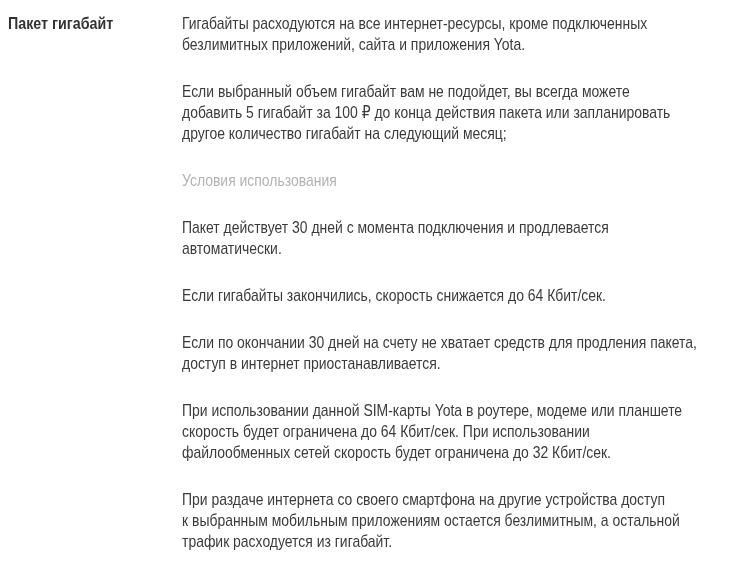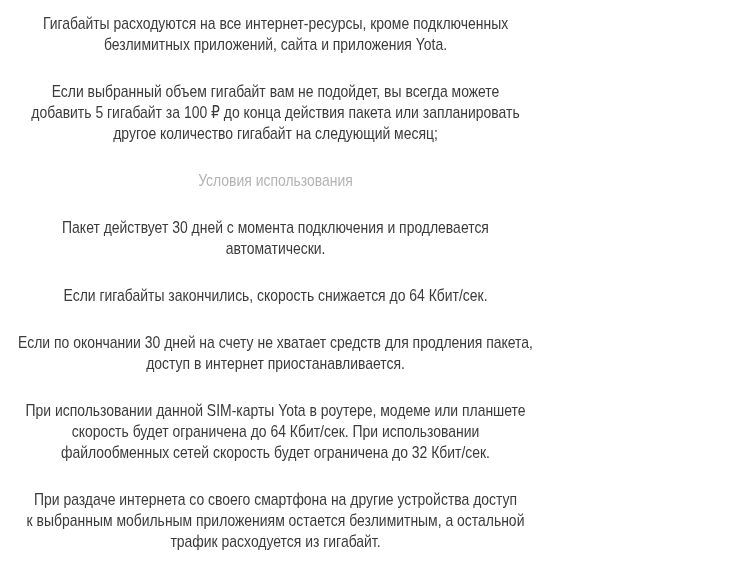--- a/index.html
+++ b/index.html
@@ -30,21 +30,20 @@
     font-size: 17px;
     line-height: 21px;
     color: var(--heading-color, #333333);
     white-space: nowrap;
     transform: scaleX(0.84);
     transform-origin: 0 0;
   }
   .content-col {
     flex: 1 1 auto;
     min-width: 0;
-    text-align: center;
   }
   
   .text-scale {
     width: 672px;
     transform: scaleX(0.82);
     transform-origin: 0 0;
   }
   .para {
     margin: 0 0 26px 0;
     font-size: 17px;
@@ -53,20 +52,23 @@
     white-space: pre-line;
   }
   .para.muted {
     color: var(--muted-color, #b3b3b3);
   }
 </style>
 </head>
 <body>
 
 <div class="page">
+  <div class="label-col">
+    <div class="section-title">Пакет гигабайт</div>
+  </div>
   <div class="content-col">
     <div class="text-scale">
       <p class="para">Гигабайты расходуются на все интернет-ресурсы, кроме подключенных
 безлимитных приложений, сайта и приложения Yota.</p>
       <p class="para">Если выбранный объем гигабайт вам не подойдет, вы всегда можете
 добавить 5 гигабайт за 100 ₽ до конца действия пакета или запланировать
 другое количество гигабайт на следующий месяц;</p>
       <p class="para muted">Условия использования</p>
       <p class="para">Пакет действует 30 дней с момента подключения и продлевается
 автоматически.</p>

